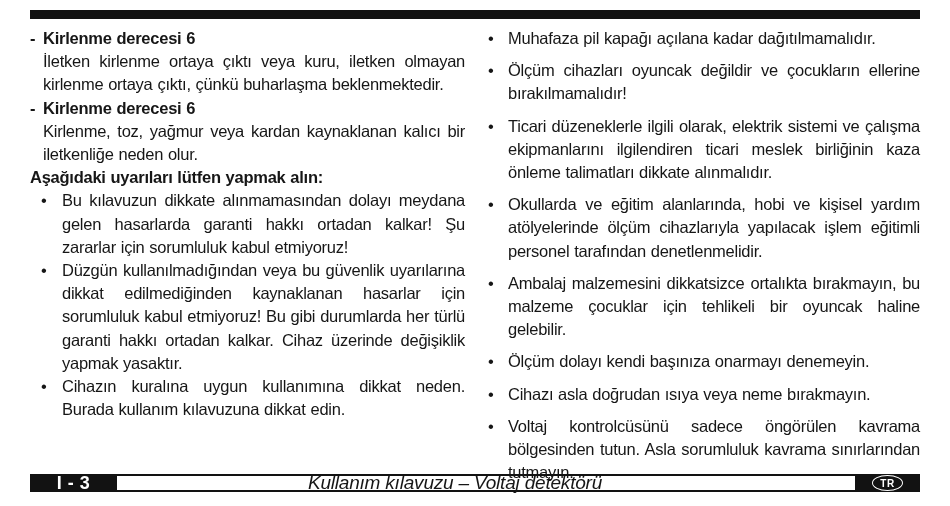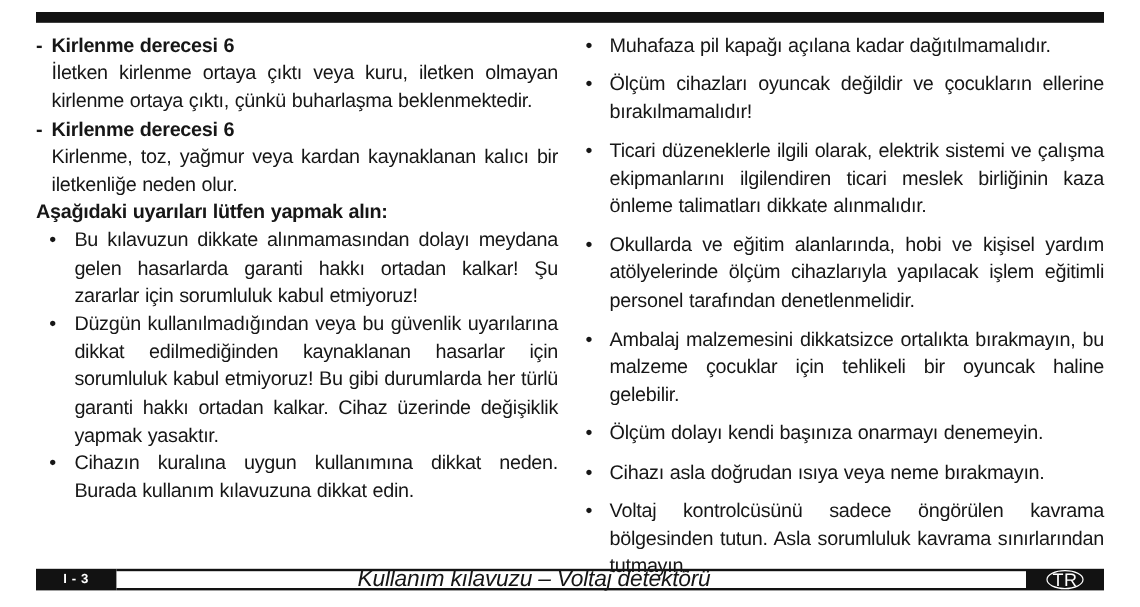--- a/index.html
+++ b/index.html
@@ -46,40 +46,40 @@
   .col-right .bullet .mk { flex: 0 0 21px; padding-left: 1px; }
   .col-right .bullet { margin-bottom: 9px; }
   .col-right .bullet:last-child { margin-bottom: 0; }
 
   
   .footer {
     position: absolute; left: 30px; right: 30px; bottom: 14px;
     height: 18px; display: flex; align-items: stretch;
   }
   .f-page {
-    width: 67px; background: #121212; color: #fff;
-    font-weight: 700; font-size: 11px;
+    width: 87px; background: #121212; color: #fff;
+    font-weight: 700; font-size: 18px;
     display: flex; align-items: center; justify-content: center;
     letter-spacing: 0.5px;
   }
   .f-title {
     flex: 1; box-sizing: border-box;
     border-top: 2px solid #121212; border-bottom: 2px solid #121212;
     display: flex; align-items: center; justify-content: center;
     font-style: italic; font-size: 19px; letter-spacing: -0.2px;
     padding-right: 62px;
   }
   .f-lang {
     width: 65px; background: #121212;
     display: flex; align-items: center; justify-content: center;
   }
   .tr-oval {
     width: 29px; height: 14px;
     border: 1.5px solid #ffffff; border-radius: 50%;
-    color: #ffffff; font-size: 15px; font-weight: 400;
+    color: #ffffff; font-size: 10px; font-weight: 700;
     letter-spacing: 0.5px;
     display: flex; align-items: center; justify-content: center;
   }
 </style>
 </head>
 <body>
 
 <div class="page">
 
   <div class="top-rule"></div>

